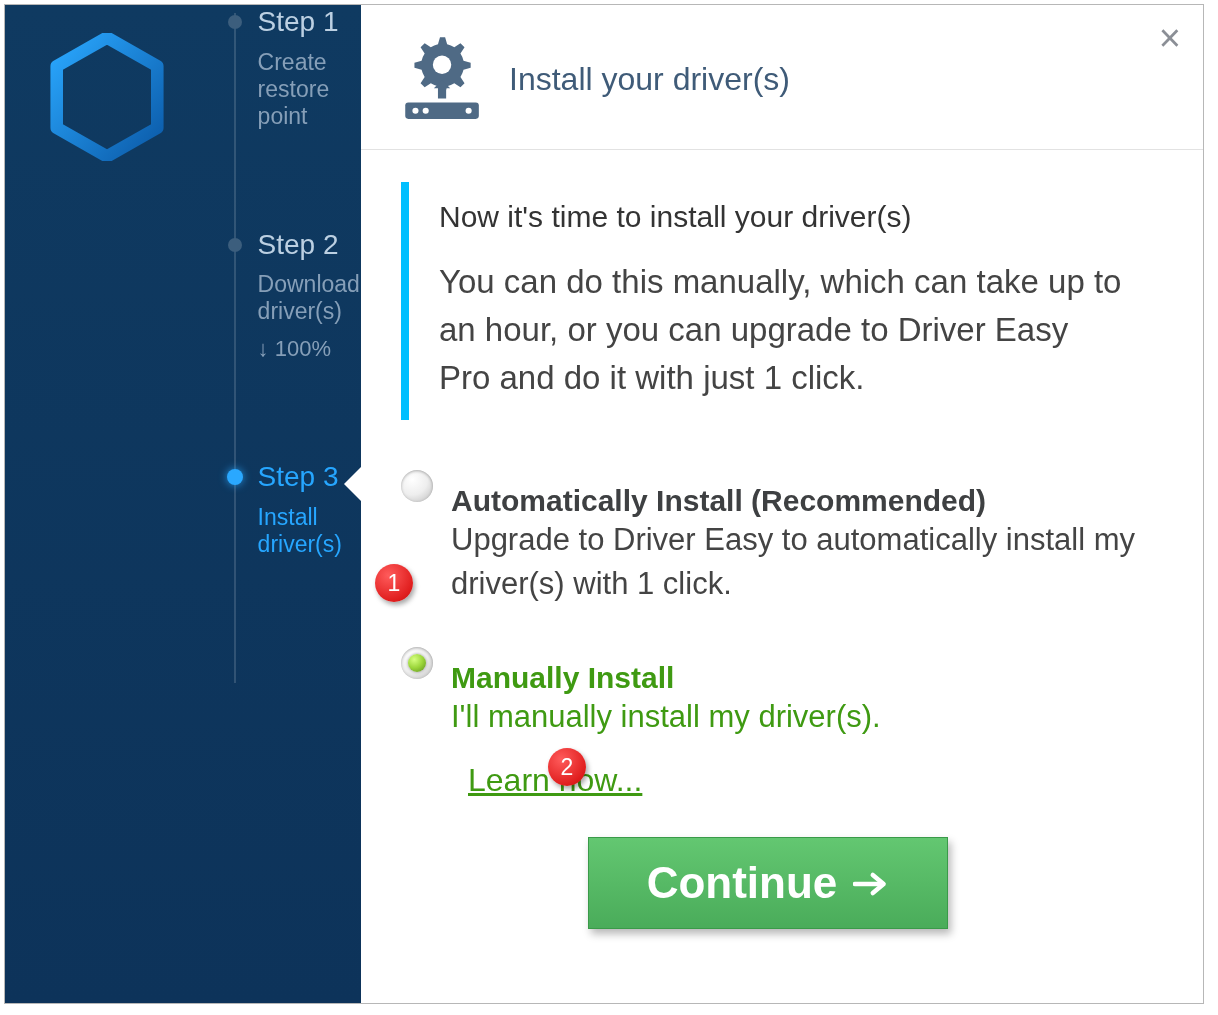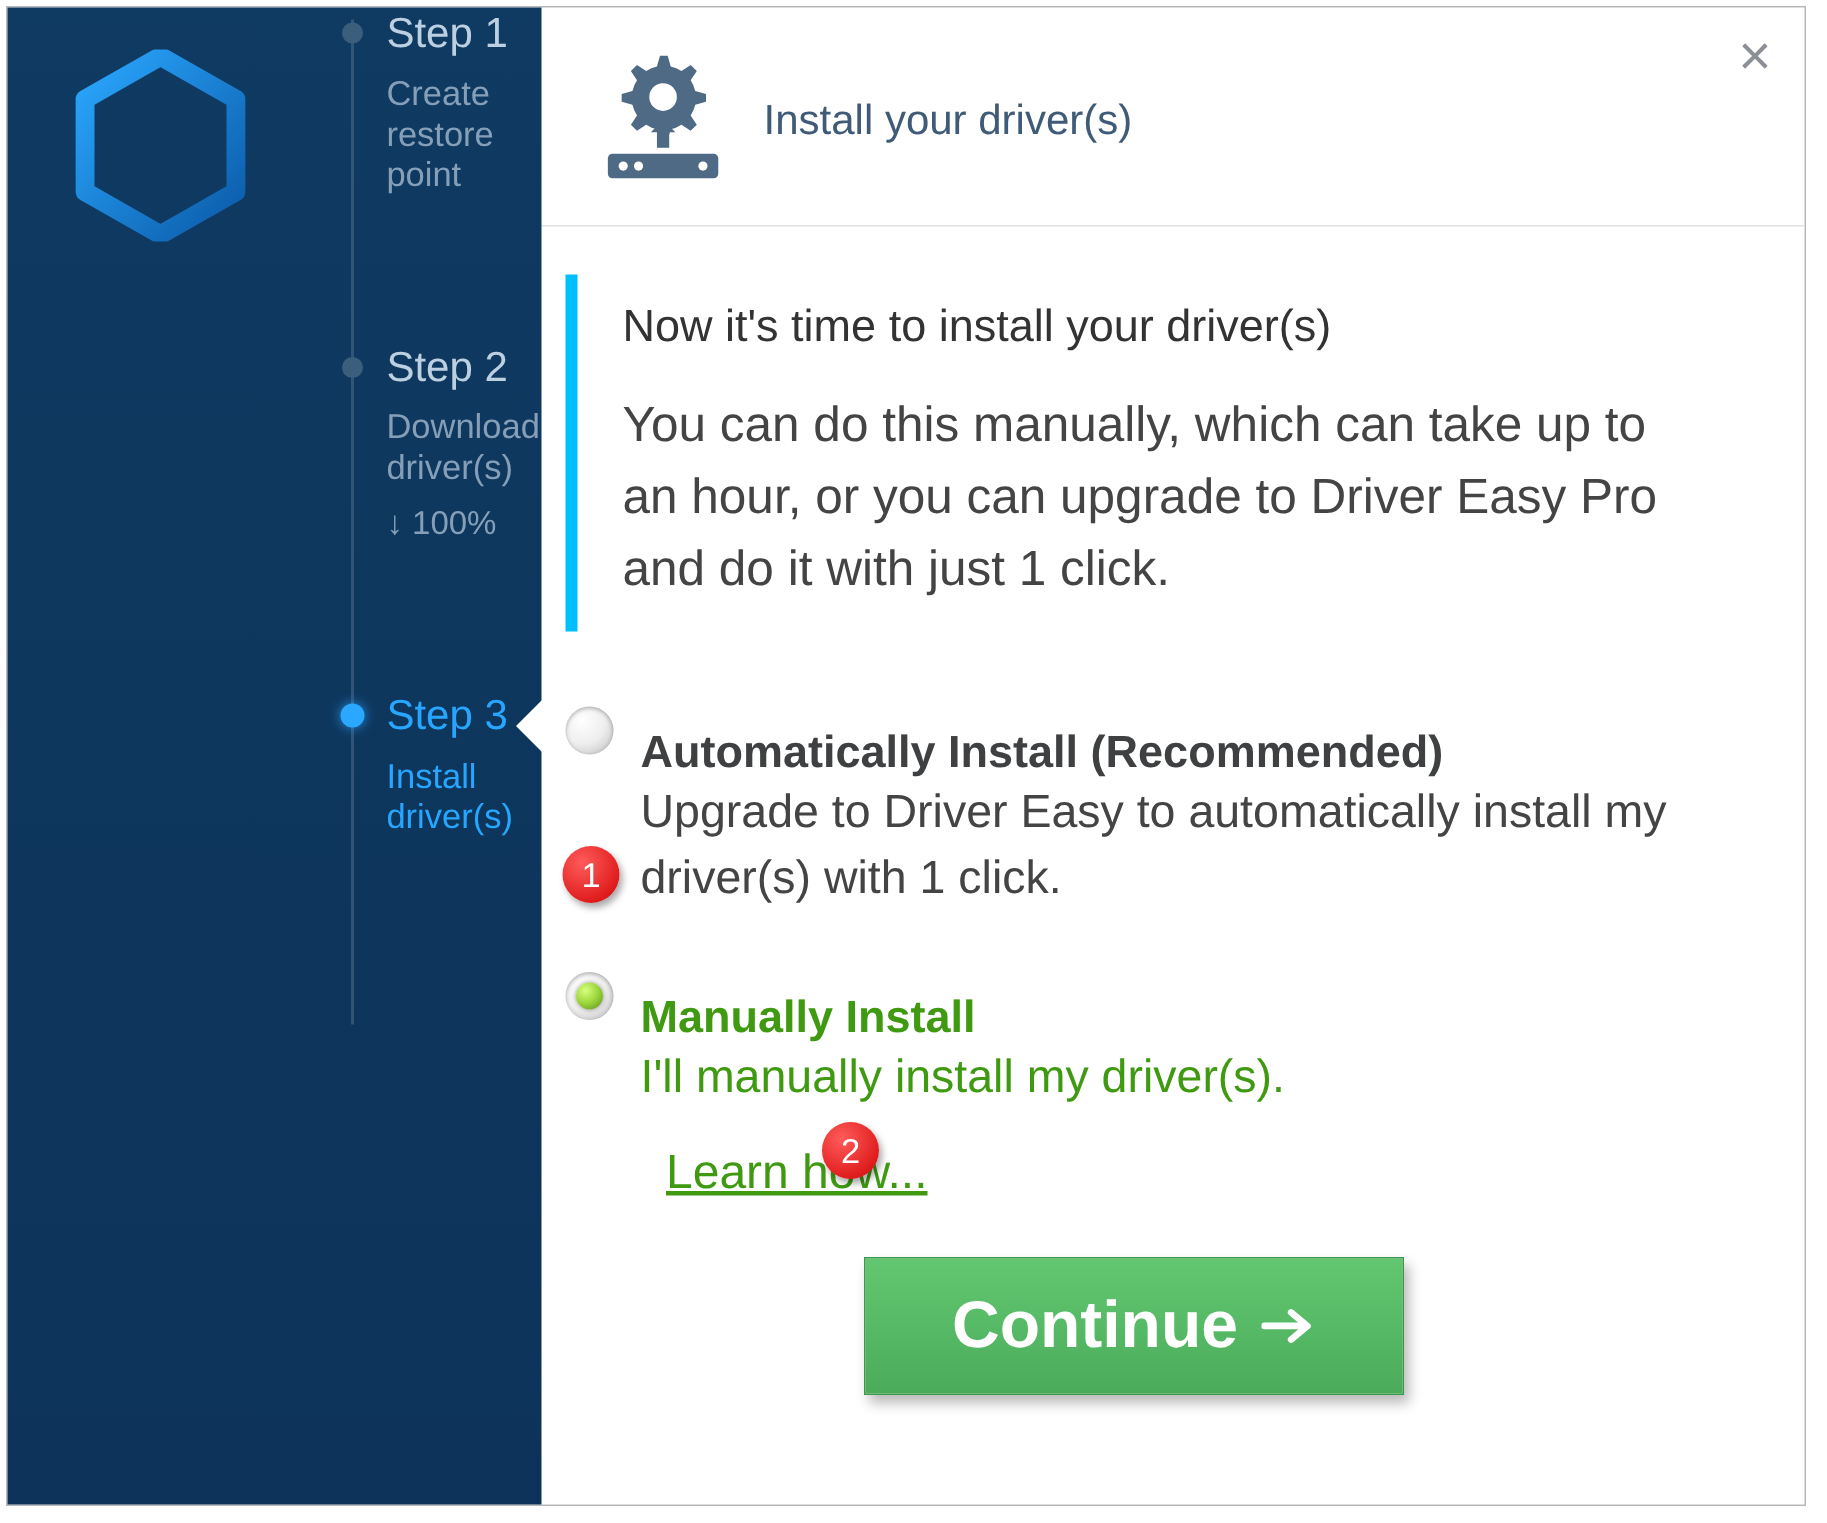--- a/index.html
+++ b/index.html
@@ -19,23 +19,23 @@
   .step-title { color: #bcd0e2; font-size: 28px; font-weight: 400; line-height: 1.2; }
   .step-sub { color: #869fb8; font-size: 23px; margin-top: 10px; font-weight: 400; }
   .step.active .step-title { color: #26a6ff; }
   .step.active .step-sub { color: #26a6ff; }
   .down-arrow { font-size: 22px; }
   .pointer { position: absolute; right: -1px; width: 0; height: 0; border-top: 18px solid transparent; border-bottom: 18px solid transparent; border-right: 18px solid #fff; }
 
   
   .main { flex: 1; display: flex; flex-direction: column; }
   .header { display: flex; align-items: center; gap: 28px; padding: 26px 38px 22px 38px; border-bottom: 1px solid #e2e2e2; }
-  .header h1 { color: #3f5b78; font-size: 28px; font-weight: 400; text-align: right; }
+  .header h1 { color: #3f5b78; font-size: 32px; font-weight: 400; text-align: right; }
 
-  .content { padding: 32px 68px 0 16px; position: relative; }
+  .content { padding: 32px 68px 0 40px; position: relative; }
 
   .callout { border-left: 8px solid #00bfff; padding: 18px 10px 18px 30px; margin-bottom: 48px; }
   .callout-title { font-size: 30px; color: #333; margin-bottom: 24px; font-weight: 400; }
   .callout-text { font-size: 33px; color: #444; line-height: 1.45; font-weight: 400; }
 
   .option { display: flex; gap: 18px; padding-left: 0px; margin-bottom: 38px; position: relative; }
   .radio { width: 32px; height: 32px; border-radius: 50%; background: radial-gradient(circle at 35% 30%, #fff 0%, #eee 50%, #bbb 100%); flex-shrink: 0; margin-top: 2px; position: relative; box-shadow: 0 1px 3px rgba(0,0,0,0.3) inset, 0 1px 1px rgba(255,255,255,0.6); }
   .radio.selected::after { content:""; position: absolute; left: 50%; top: 50%; transform: translate(-50%, -50%); width: 18px; height: 18px; border-radius: 50%; background: radial-gradient(circle at 35% 30%, #d6ff80 0%, #9bd53a 50%, #5a8c1f 100%); box-shadow: 0 0 3px rgba(0,0,0,0.4); }
   .option-body { flex: 1; }
   .option-title { font-size: 30px; font-weight: 700; color: #3e4042; margin-top: 16px; }

